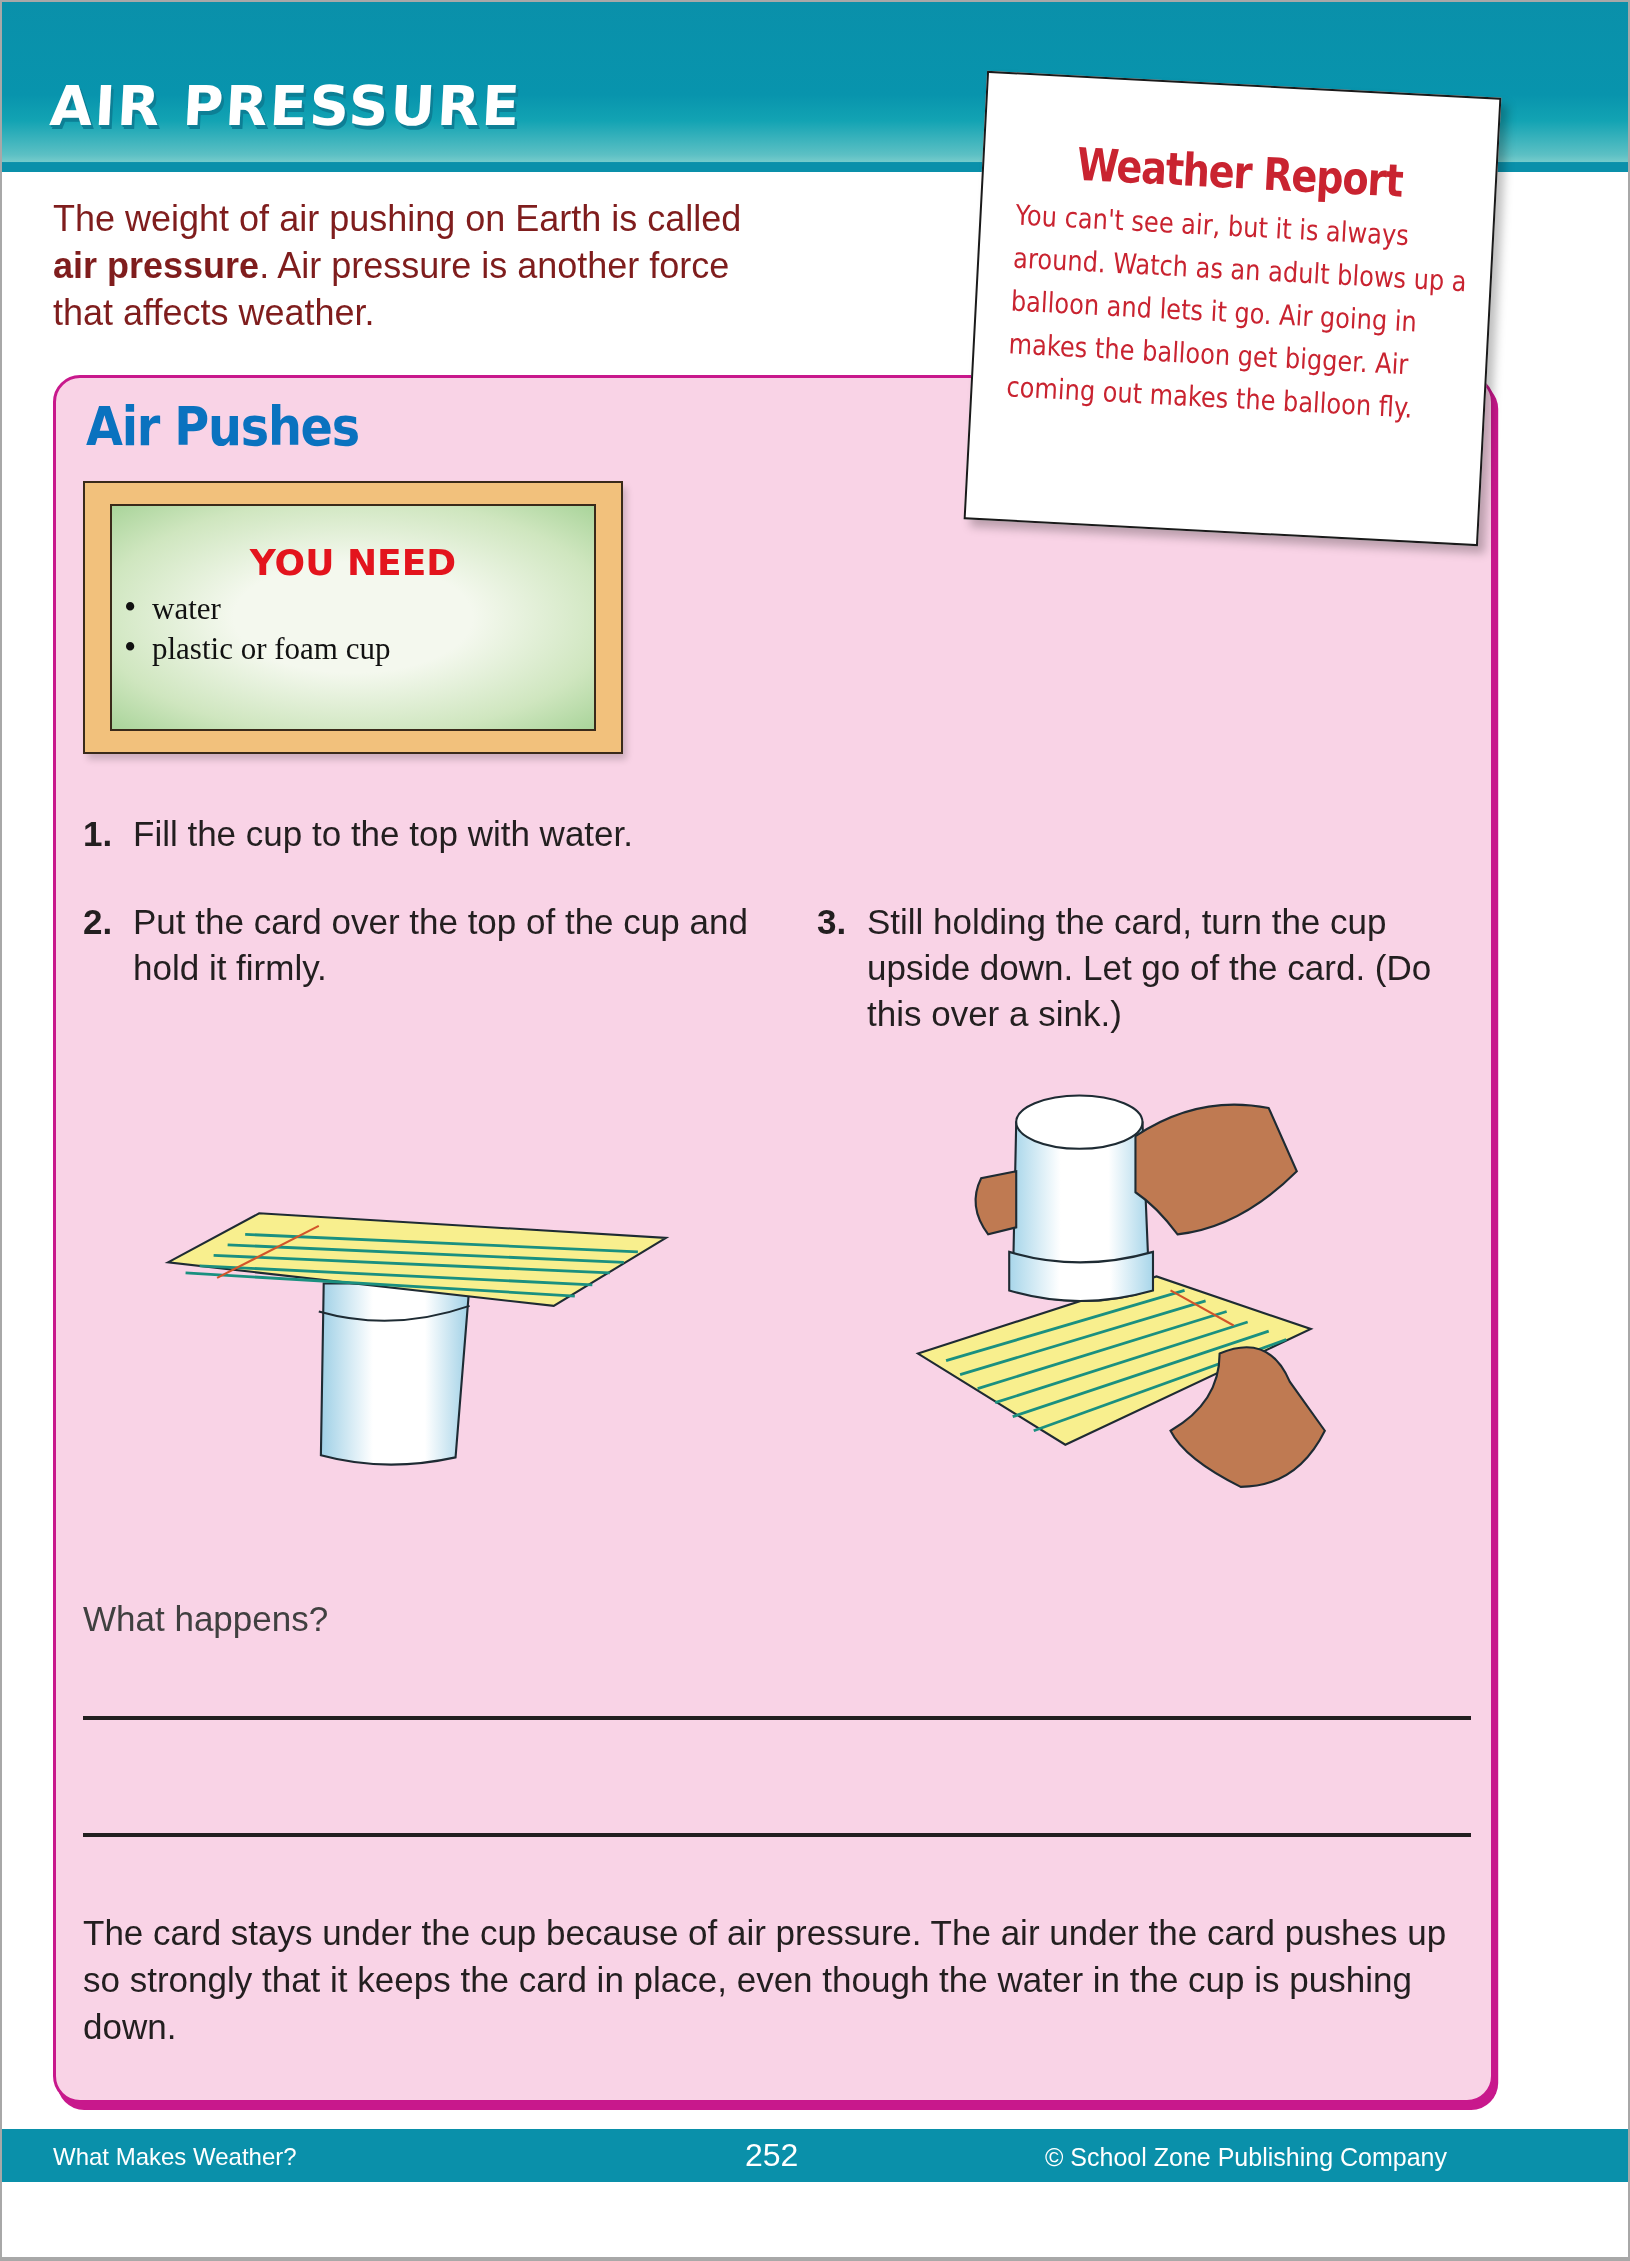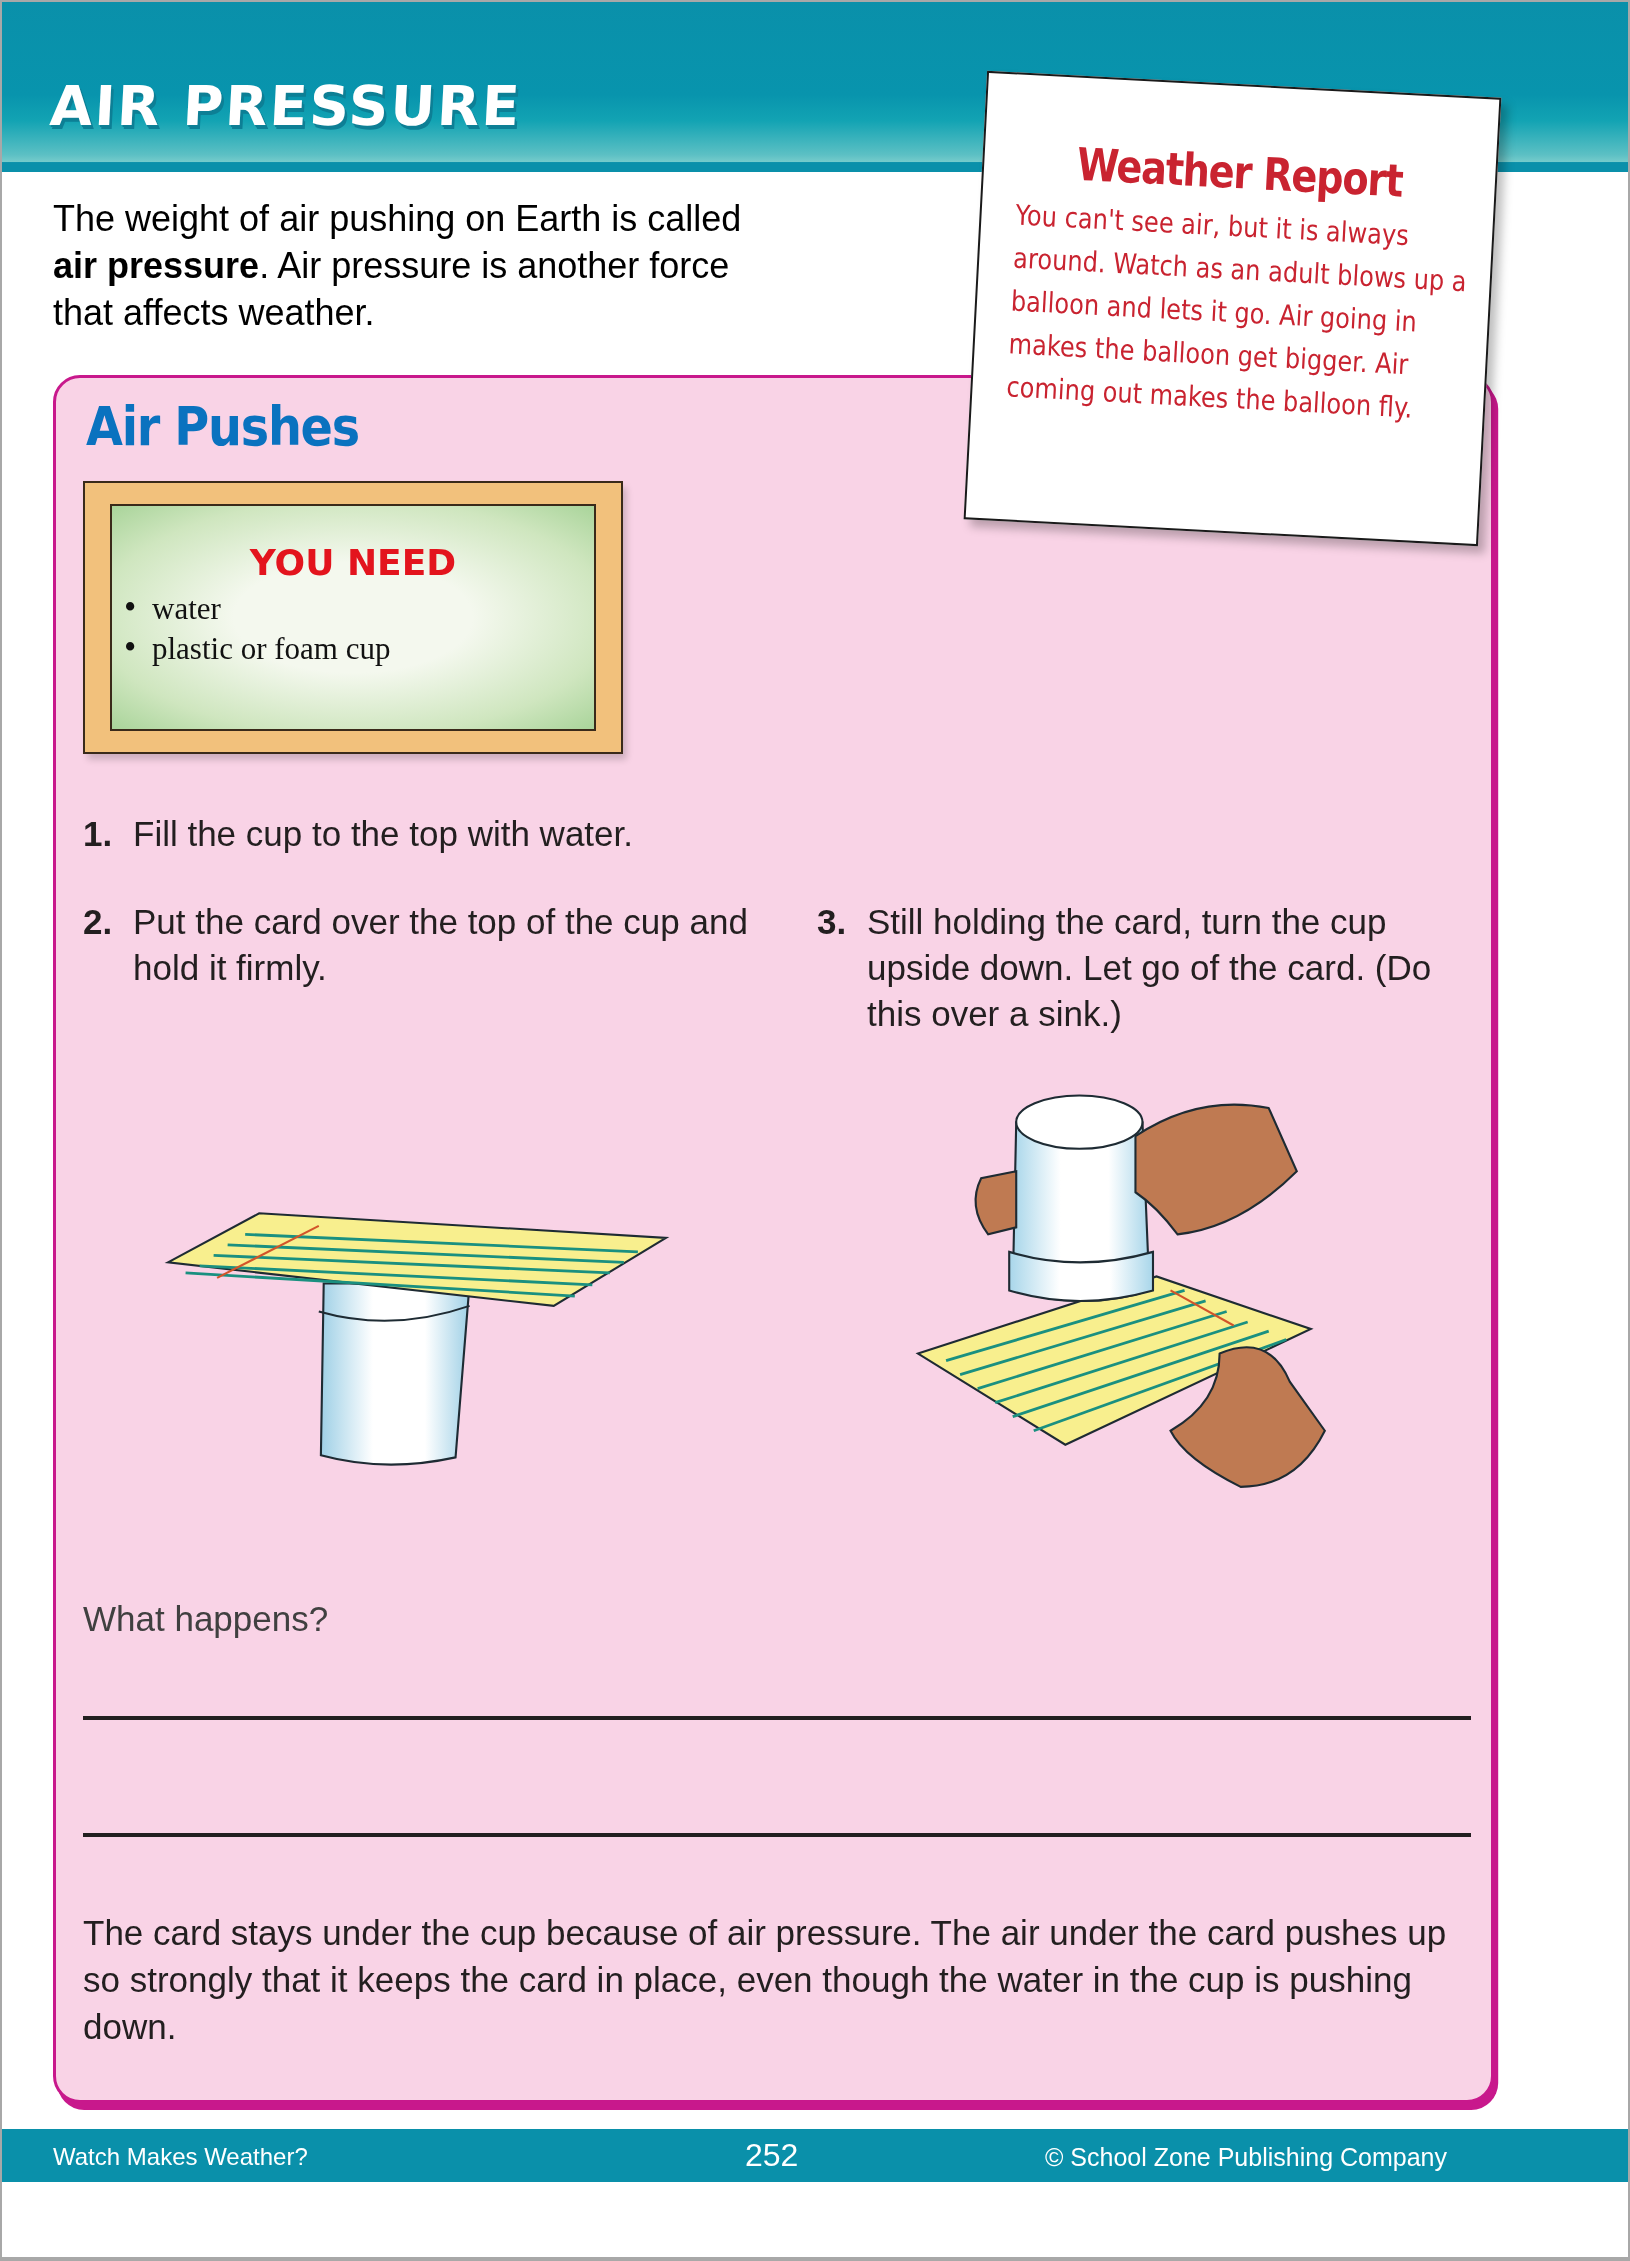--- a/index.html
+++ b/index.html
@@ -4,21 +4,21 @@
 <style>
   html,body{margin:0;padding:0;}
   body{width:1630px;height:2261px;position:relative;background:#ffffff;overflow:hidden;
        font-family:"Liberation Sans",sans-serif;color:#231f20;}
   .frame{position:absolute;inset:0;border:2.8px solid #a8a8a8;border-bottom-width:4.2px;box-sizing:border-box;pointer-events:none;z-index:50;}
   .header{position:absolute;left:0;top:0;width:1630px;height:172px;
      background:linear-gradient(to bottom,#0a90aa 0%,#0894ad 55%,#12a3b3 70%,#5cc0c4 90%,#75cbcb 94%,#0a90aa 94.5%,#0a90aa 100%);}
   .title{position:absolute;left:50px;top:74px;font-family:"DejaVu Sans",sans-serif;font-weight:900;
      font-size:55px;color:#ffffff;letter-spacing:2.1px;
      text-shadow:2.8px 4.2px 0 #0d7f95, 1.4px 2.1px 0 #0d7f95;transform:skewX(-3deg);}
-  .intro{position:absolute;left:53px;top:195px;width:827px;font-size:36px;line-height:47px;color:#000000;
+  .intro{position:absolute;left:53px;top:195px;width:827px;font-size:36px;line-height:47px;color:#7f1d1d;
      font-family:"Liberation Sans",sans-serif;font-stretch:condensed;}
   .intro b{font-weight:700;}
   .pinkbox{position:absolute;left:53px;top:375px;width:1441px;height:1728px;background:#f9d3e6;
      border:3.5px solid #c8188c;border-radius:27px;box-sizing:border-box;
      box-shadow:4.2px 7px 0 #c8188c;}
   .box-title{position:absolute;left:86px;top:396px;font-family:"DejaVu Sans",sans-serif;font-weight:700;
      font-size:53px;color:#0a72bf;letter-spacing:-1.4px;transform:scaleX(0.9);transform-origin:left;}
   .weather{position:absolute;left:975px;top:84px;width:515px;height:449px;background:#fff;
      border:2.8px solid #1a1a1a;transform:rotate(3deg);transform-origin:center;
      box-shadow:7px 7px 9.8px rgba(0,0,0,0.25);z-index:20;box-sizing:border-box;}
@@ -144,19 +144,19 @@
   <path d="M450,410 Q520,380 550,450 L600,520 Q560,600 480,600 Q400,560 380,520 Q450,480 450,410 Z" fill="#bf7a52" stroke="#1e2b33" stroke-width="3"></path>
 </svg>
 
 <div class="what">What happens?</div>
 <div class="answer-line" style="top:1716px"></div>
 <div class="answer-line" style="top:1833px"></div>
 
 <div class="concl">The card stays under the cup because of air pressure. The air under the card pushes up so strongly that it keeps the card in place, even though the water in the cup is pushing down.</div>
 
 <div class="footer">
-  <span class="l">Watch Makes Weather?</span>
+  <span class="l">What Makes Weather?</span>
   <span class="c">252</span>
   <span class="r">© School Zone Publishing Company</span>
 </div>
 
 <div class="frame"></div>
 
 
 </body></html>

